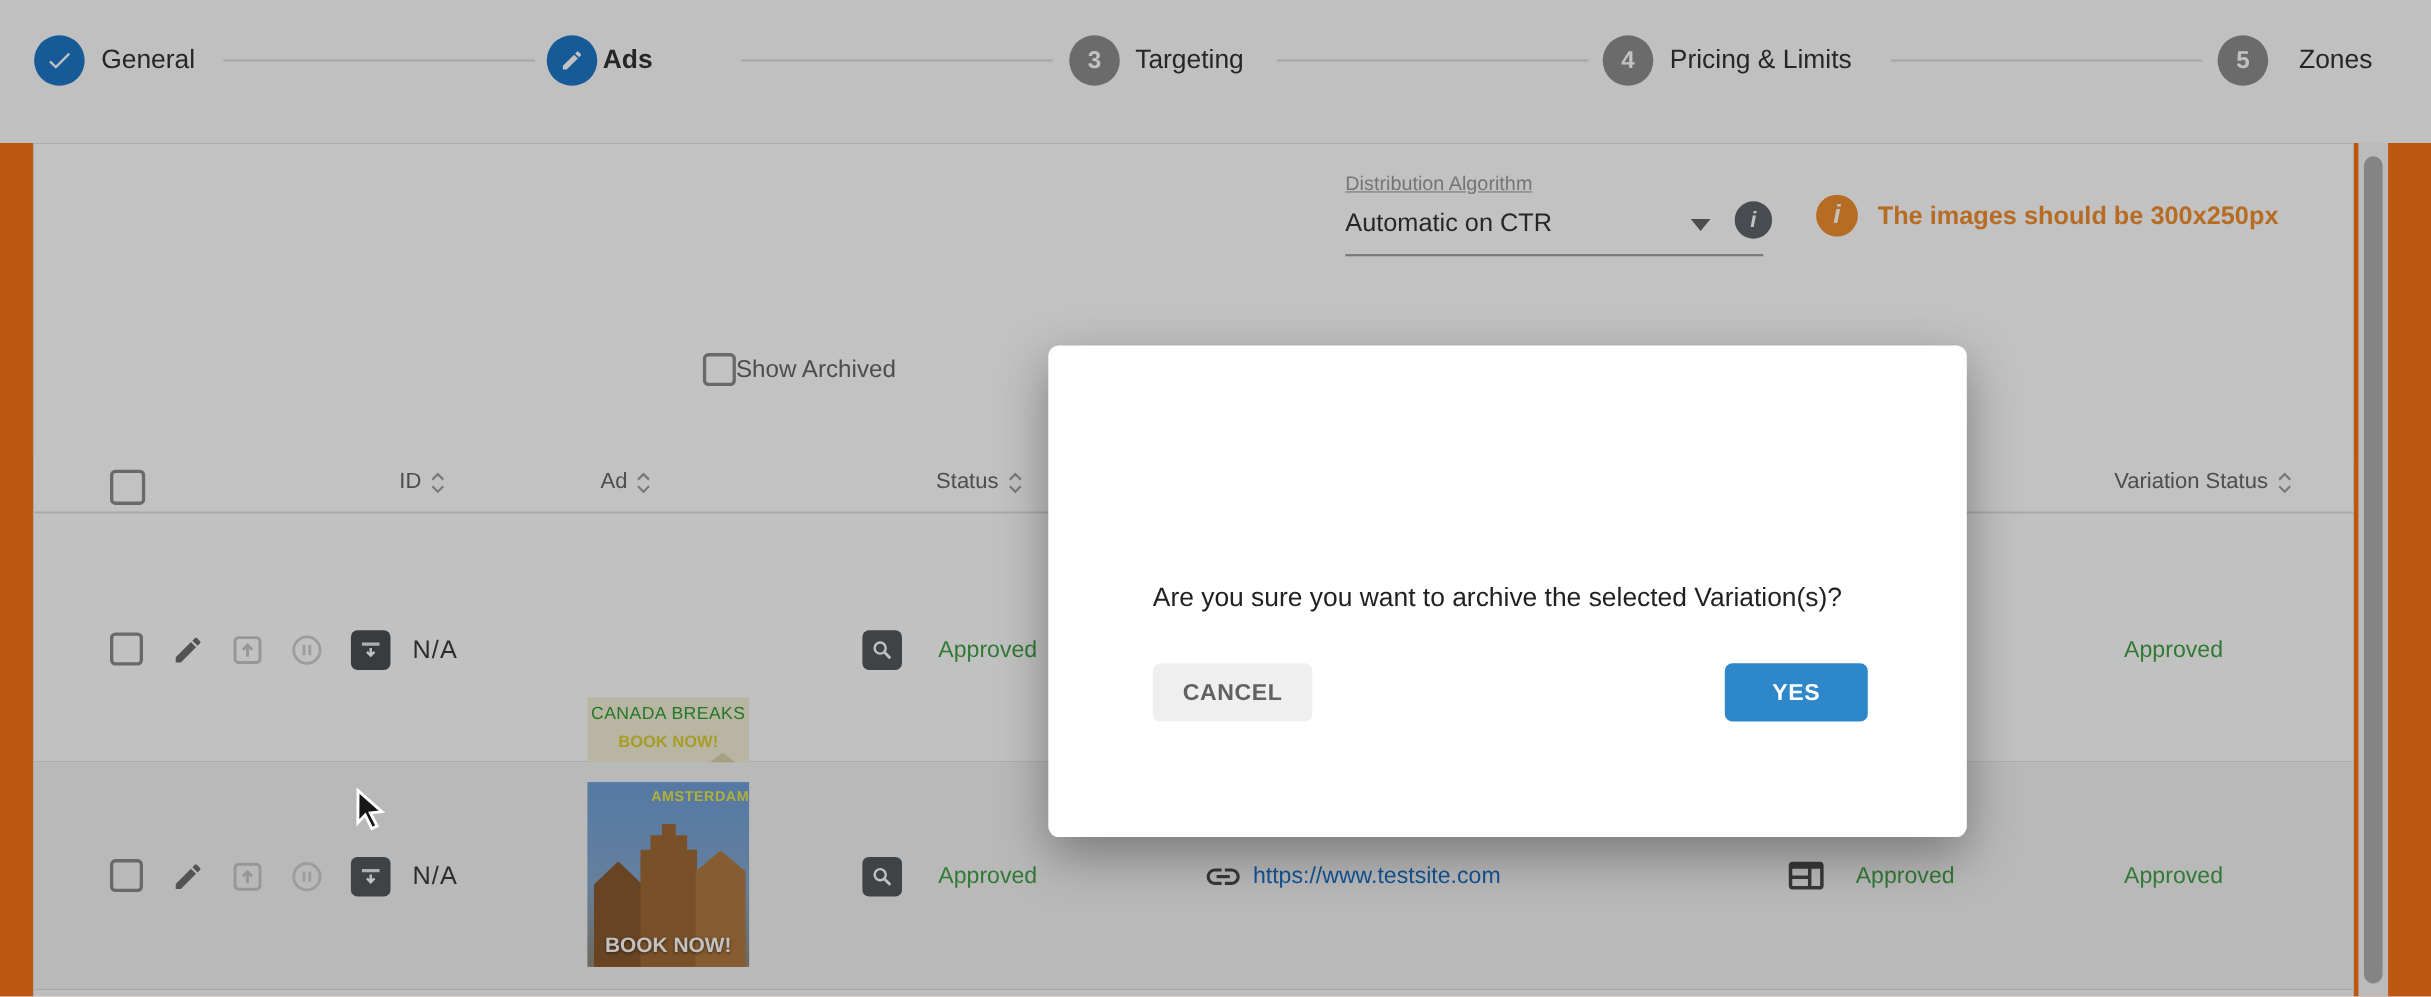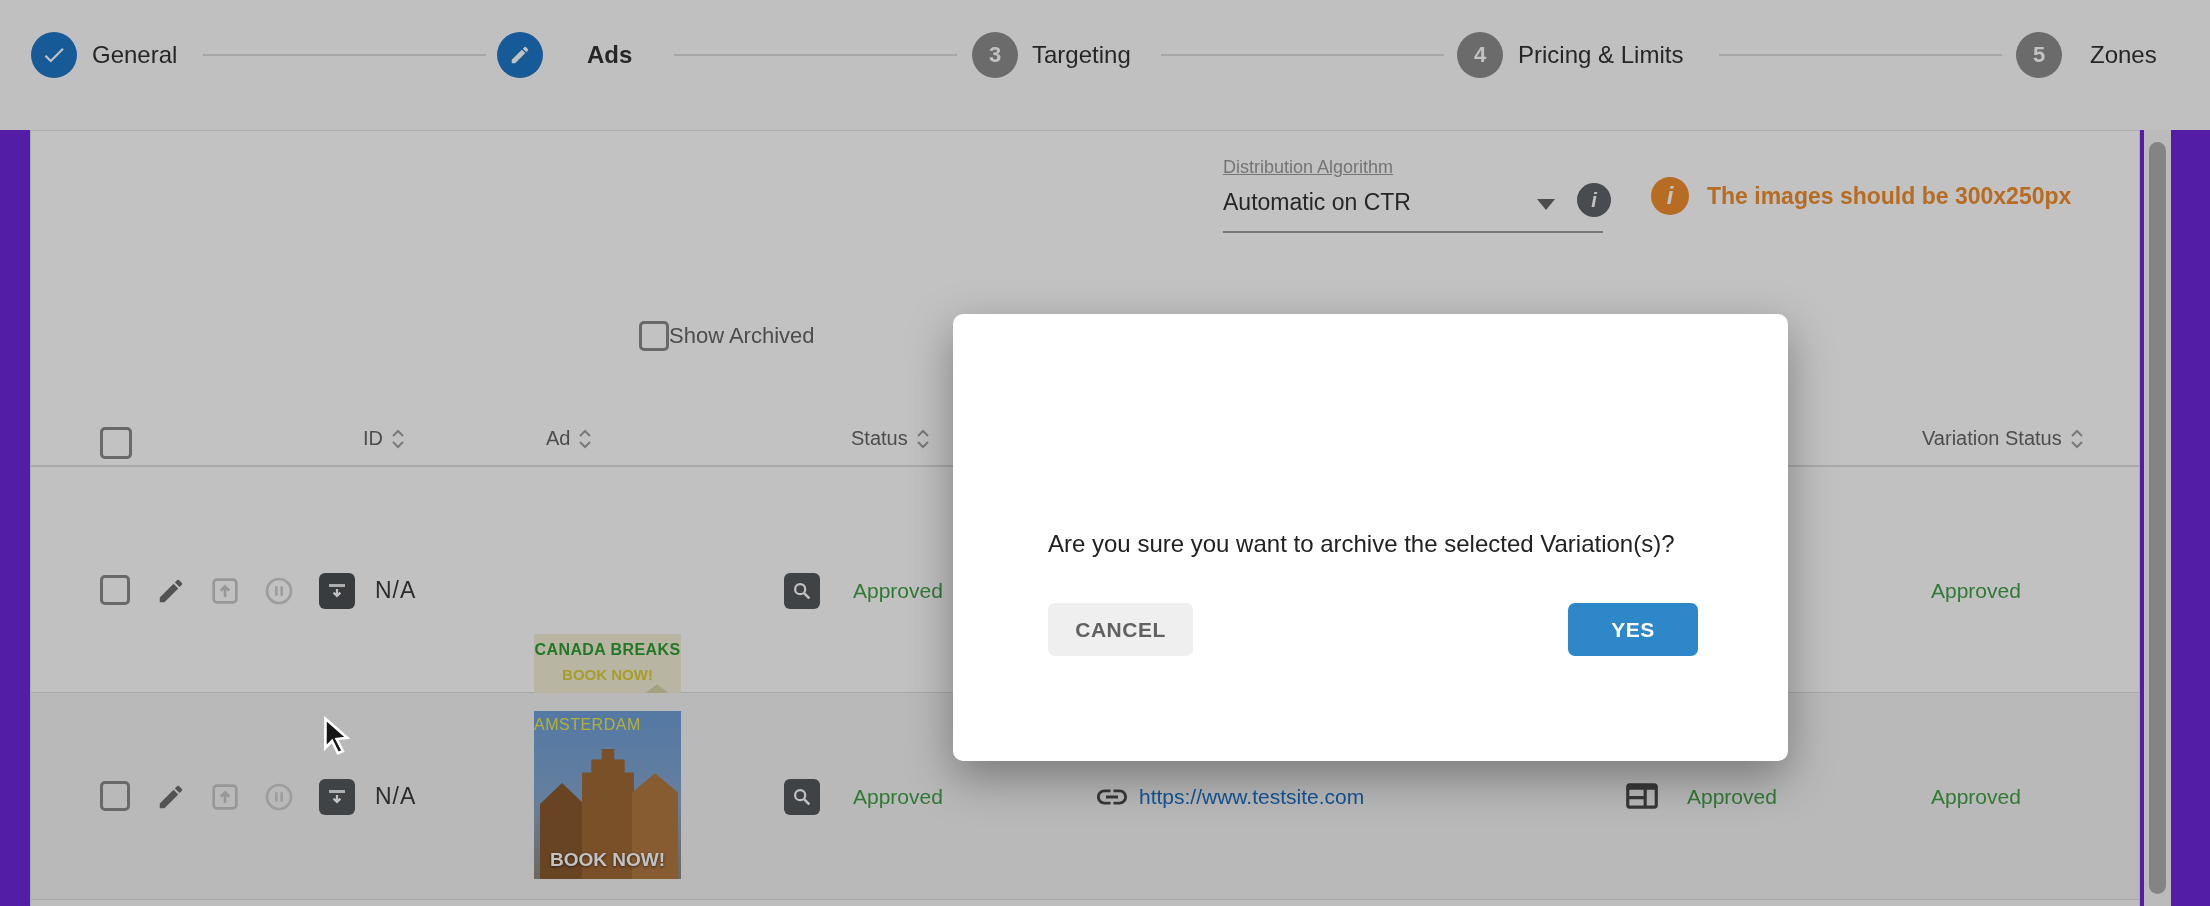--- a/index.html
+++ b/index.html
@@ -1,18 +1,18 @@
 <!DOCTYPE html>
 <html><head>
 <meta charset="utf-8">
 <style>
   * { margin:0; padding:0; box-sizing:border-box; }
   html,body { width:2210px; height:906px; overflow:hidden; }
   body { font-family:"Liberation Sans", sans-serif; background:#eaeaea; }
-  .page { position:relative; width:2210px; height:906px; background:#6d28d9; }
+  .page { position:relative; width:2210px; height:906px; background:#f97316; }
 
   
   .topband { position:absolute; left:0; top:0; width:2210px; height:130px; background:#fdfdfd; }
   .step-circle { position:absolute; width:46px; height:46px; border-radius:50%; top:32px;
                  display:flex; align-items:center; justify-content:center;
                  color:#fff; font-size:22px; font-weight:bold; }
   .step-blue { background:#1e78c8; }
   .step-gray { background:#8d8d8d; }
   .step-label { position:absolute; top:41px; font-size:24px; color:#333; white-space:nowrap; }
   .step-line  { position:absolute; top:54px; height:2px; background:#dcdcdc; }
@@ -64,28 +64,28 @@
   .sq-dark { background:#54585c; }
 
   
   .banner { position:absolute; overflow:hidden; }
   .banner-canada { left:503px; top:167px; width:147px; height:132px; background:#f2eed6; }
   .cb-ridge1 { position:absolute; left:-10%; top:32%; width:120%; height:75%; background:#d9d3a8;
                clip-path:polygon(0 55%, 28% 18%, 55% 40%, 78% 8%, 100% 38%, 100% 100%, 0 100%); }
   .cb-ridge2 { position:absolute; left:-5%; top:55%; width:110%; height:50%; background:#cbc498; opacity:.85;
                clip-path:polygon(0 40%, 30% 10%, 62% 45%, 100% 20%, 100% 100%, 0 100%); }
   .tree { position:absolute; bottom:-4px; background:#6d7440; clip-path:polygon(50% 0, 68% 28%, 58% 28%, 80% 62%, 66% 62%, 92% 100%, 8% 100%, 34% 62%, 20% 62%, 42% 28%, 32% 28%); }
-  .cb-title { position:absolute; left:0; top:7px; width:100%; text-align:center; font-size:16px; font-weight:bold; color:#2f9e33; letter-spacing:.4px; }
+  .cb-title { position:absolute; left:0; top:7px; width:100%; text-align:center; font-size:16px; font-weight:normal; color:#2f9e33; letter-spacing:.4px; }
   .cb-cta { position:absolute; left:0; top:32px; width:100%; text-align:center; font-size:15px; font-weight:bold; color:#ddcf35; }
   .banner-ams { left:503px; top:580px; width:147px; height:168px; background:linear-gradient(#6f9fd8 0%, #86a8cf 55%, #90897b 100%); }
   .ams-house { position:absolute; bottom:0; }
   .h1 { left:6px; width:44px; height:96px; background:#8a5a2e; clip-path:polygon(0 100%,0 22%,50% 0,100% 22%,100% 100%); }
   .h2 { left:48px; width:52px; height:130px; background:#a06a35; clip-path:polygon(0 100%,0 18%,18% 18%,18% 8%,38% 8%,38% 0,62% 0,62% 8%,82% 8%,82% 18%,100% 18%,100% 100%); }
   .h3 { left:98px; width:46px; height:108px; background:#b07a40; clip-path:polygon(0 100%,0 20%,50% 2%,100% 20%,100% 100%); }
-  .ams-title { position:absolute; left:0; top:5px; width:100%; text-align:left; font-size:16px; font-weight:normal; color:#e8e84a; letter-spacing:.5px; z-index:2; }
+  .ams-title { position:absolute; left:0; top:5px; width:100%; text-align:right; font-size:13px; font-weight:bold; color:#e8e84a; letter-spacing:.5px; z-index:2; }
   .ams-cta { position:absolute; left:0; bottom:8px; width:100%; text-align:center; font-size:19px; font-weight:bold; color:#fff; text-shadow:0 1px 3px rgba(0,0,0,.6); z-index:2; }
 
   
   .sb-track { position:absolute; left:2144px; top:130px; width:27px; height:776px; background:#f6f6f6; }
   .sb-thumb { position:absolute; left:5px; top:12px; width:17px; height:752px; background:#aeaeae; border-radius:9px; }
 
   
   .overlay { position:absolute; left:0; top:0; width:2210px; height:906px; background:rgba(0,0,0,0.24); z-index:40; }
   .modal { position:absolute; left:953px; top:314px; width:835px; height:447px; background:#fff; border-radius:10px;
            box-shadow:0 16px 46px rgba(0,0,0,.35); z-index:50; }
@@ -110,21 +110,21 @@
         </svg>
     </div>
     <div class="step-label" style="left:92px">General</div>
     <div class="step-line" style="left:203px;width:283px"></div>
 
     <div class="step-circle step-blue" style="left:497px">
       <svg width="22" height="22" viewBox="0 0 24 24">
           <path d="M3 17.25V21h3.75L17.81 9.94l-3.75-3.75L3 17.25zM20.71 7.04c.39-.39.39-1.02 0-1.41l-2.34-2.34a.996.996 0 0 0-1.41 0l-1.83 1.83 3.75 3.75 1.83-1.83z" fill="#fff"></path>
         </svg>
     </div>
-    <div class="step-label" style="left:587px;font-weight:bold">Ads</div>
+    <div class="step-label" style="left:548px;font-weight:bold">Ads</div>
     <div class="step-line" style="left:674px;width:283px"></div>
 
     <div class="step-circle step-gray" style="left:972px">
         <span>3</span>
       </div>
     <div class="step-label" style="left:1032px">Targeting</div>
     <div class="step-line" style="left:1161px;width:283px"></div>
 
     <div class="step-circle step-gray" style="left:1457px">
         <span>4</span>

